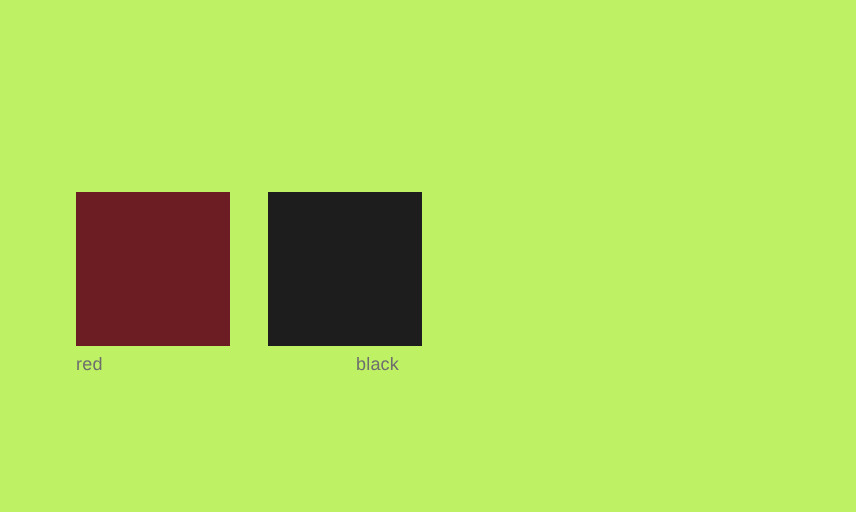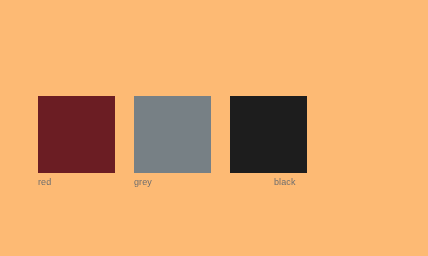--- a/index.html
+++ b/index.html
@@ -50,33 +50,29 @@
     font-size: 9px;
     line-height: 11px;
     color: #6e6e6e;
     letter-spacing: 0.1px;
     white-space: nowrap;
   }
 </style>
 </head>
 <body style="background: rgb(255, 255, 255);">
 
-<div id="palette-canvas" style="background: #fdba74; text-align: right;">
+<div id="palette-canvas" style="background: #bef264; text-align: right;">
 
   <div class="swatch-group">
 
     <div class="swatch-cell">
       <span class="swatch-chip" style="background-color: rgb(107, 29, 35);"></span>
       <span class="swatch-label" style="color: rgb(110, 110, 110);">red</span>
     </div>
 
-    <div class="swatch-cell">
-      <span class="swatch-chip" style="background-color: rgb(119, 128, 133);"></span>
-      <span class="swatch-label" style="color: rgb(110, 110, 110);">grey</span>
-    </div>
 
     <div class="swatch-cell">
       <span class="swatch-chip" style="background-color: rgb(29, 29, 29);"></span>
       <span class="swatch-label" style="color: rgb(110, 110, 110); padding-left: 44px;">black</span>
     </div>
 
   </div>
 </div>
 
 </body></html>

